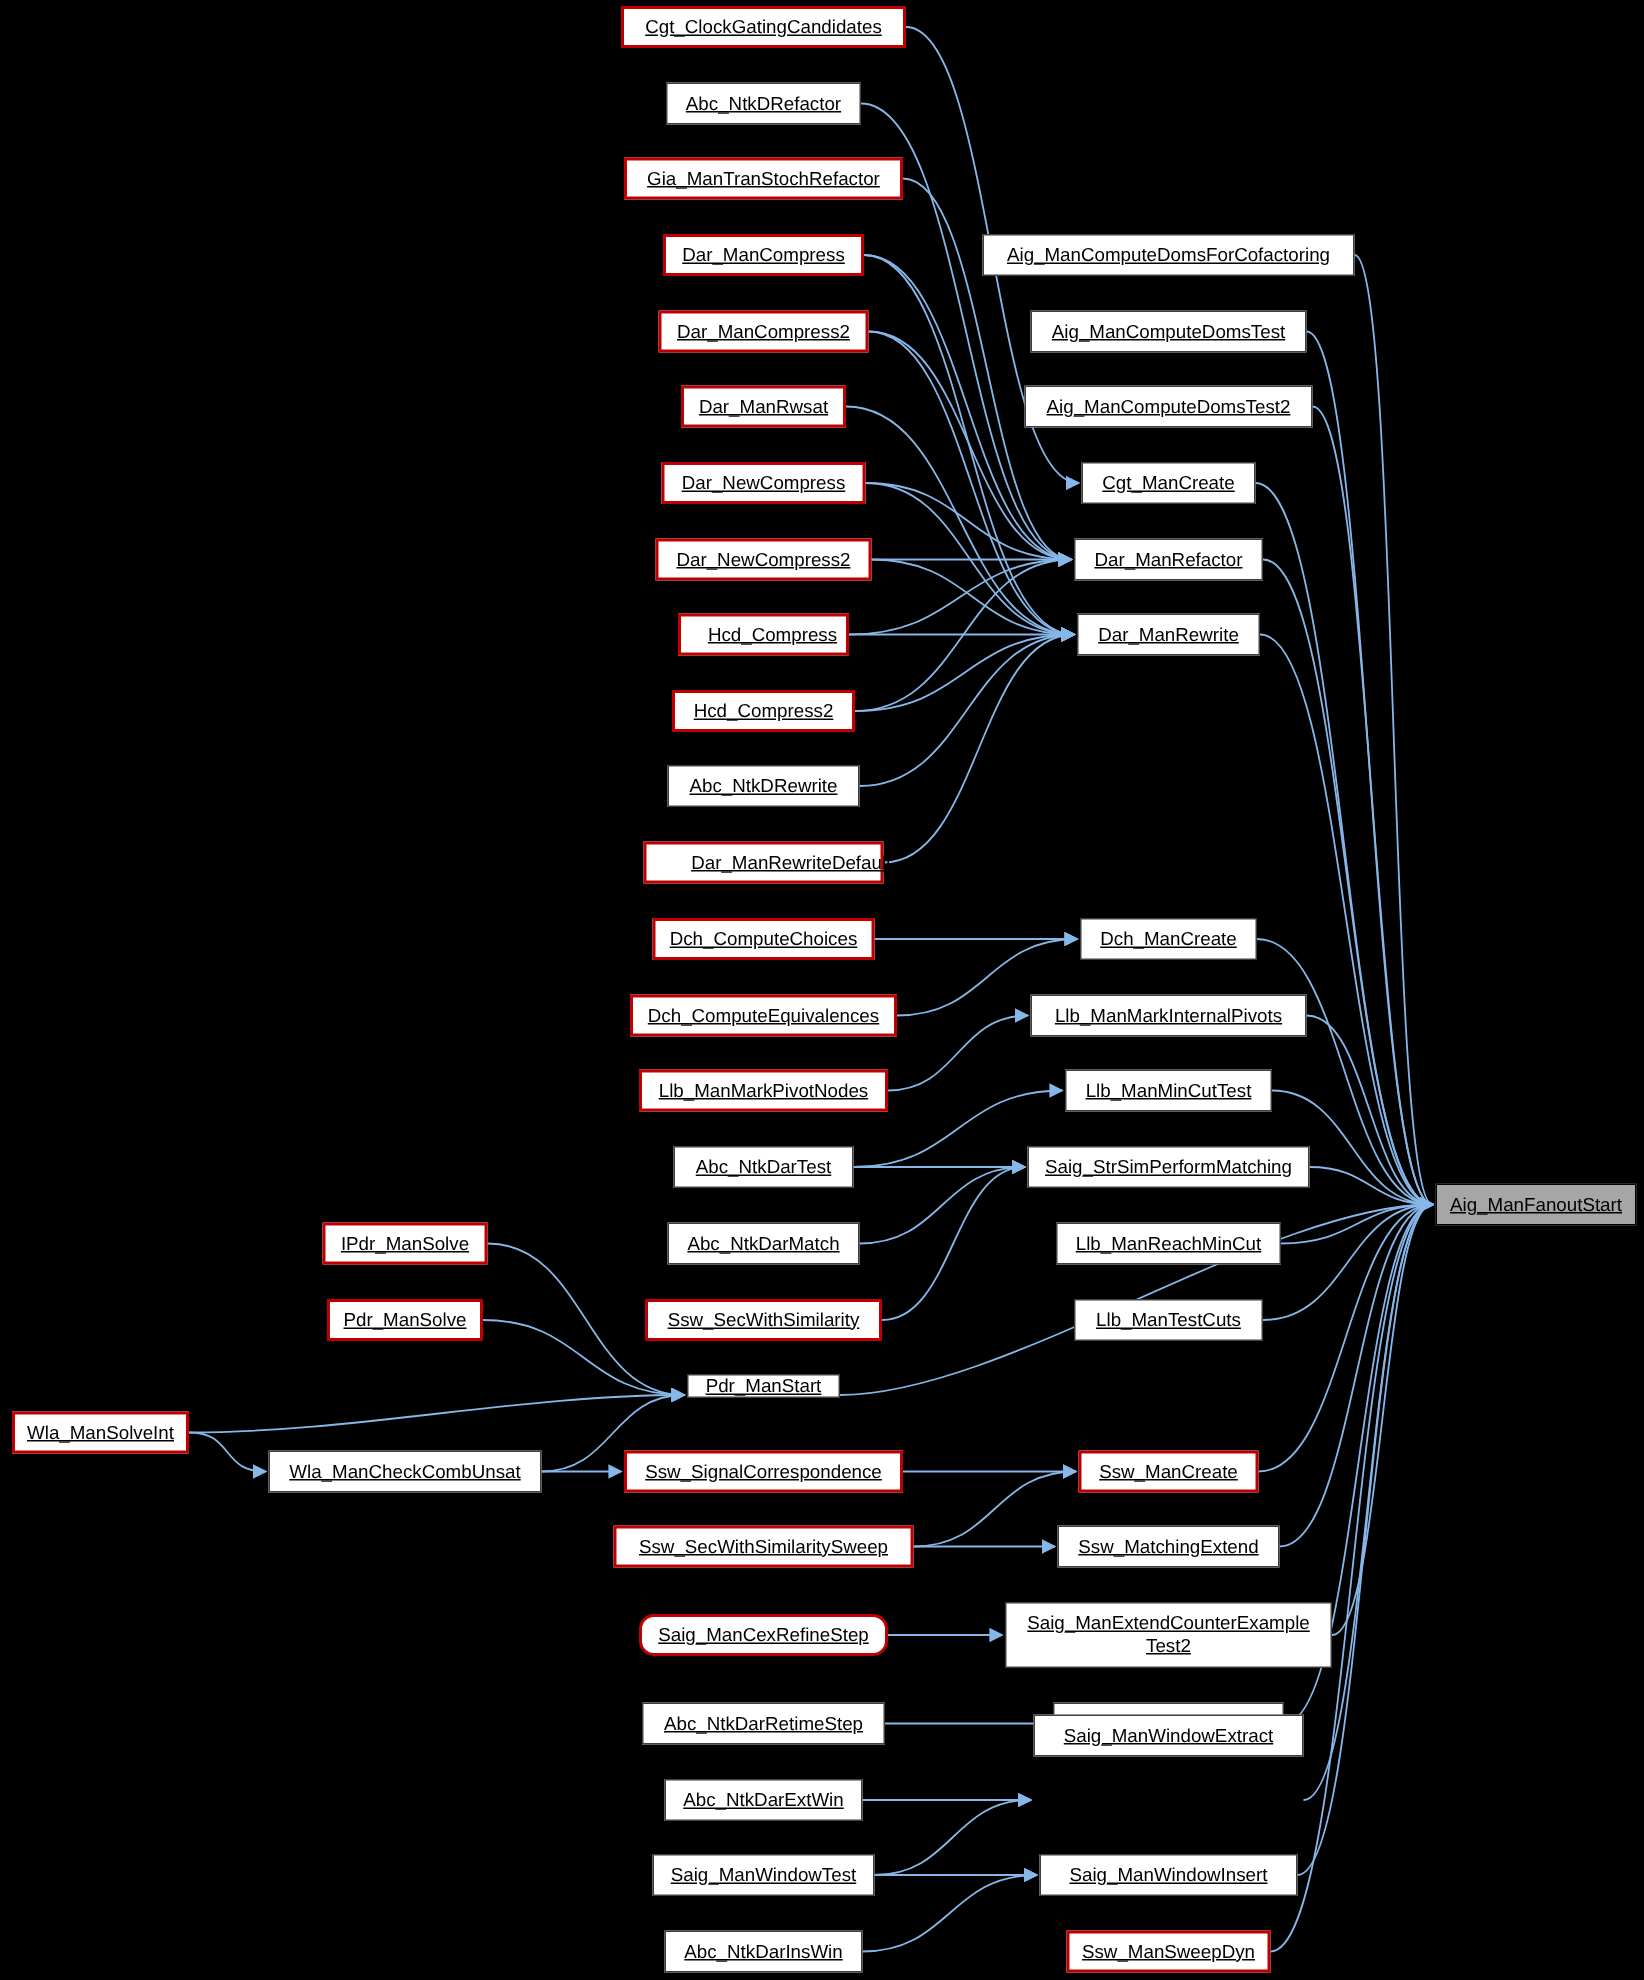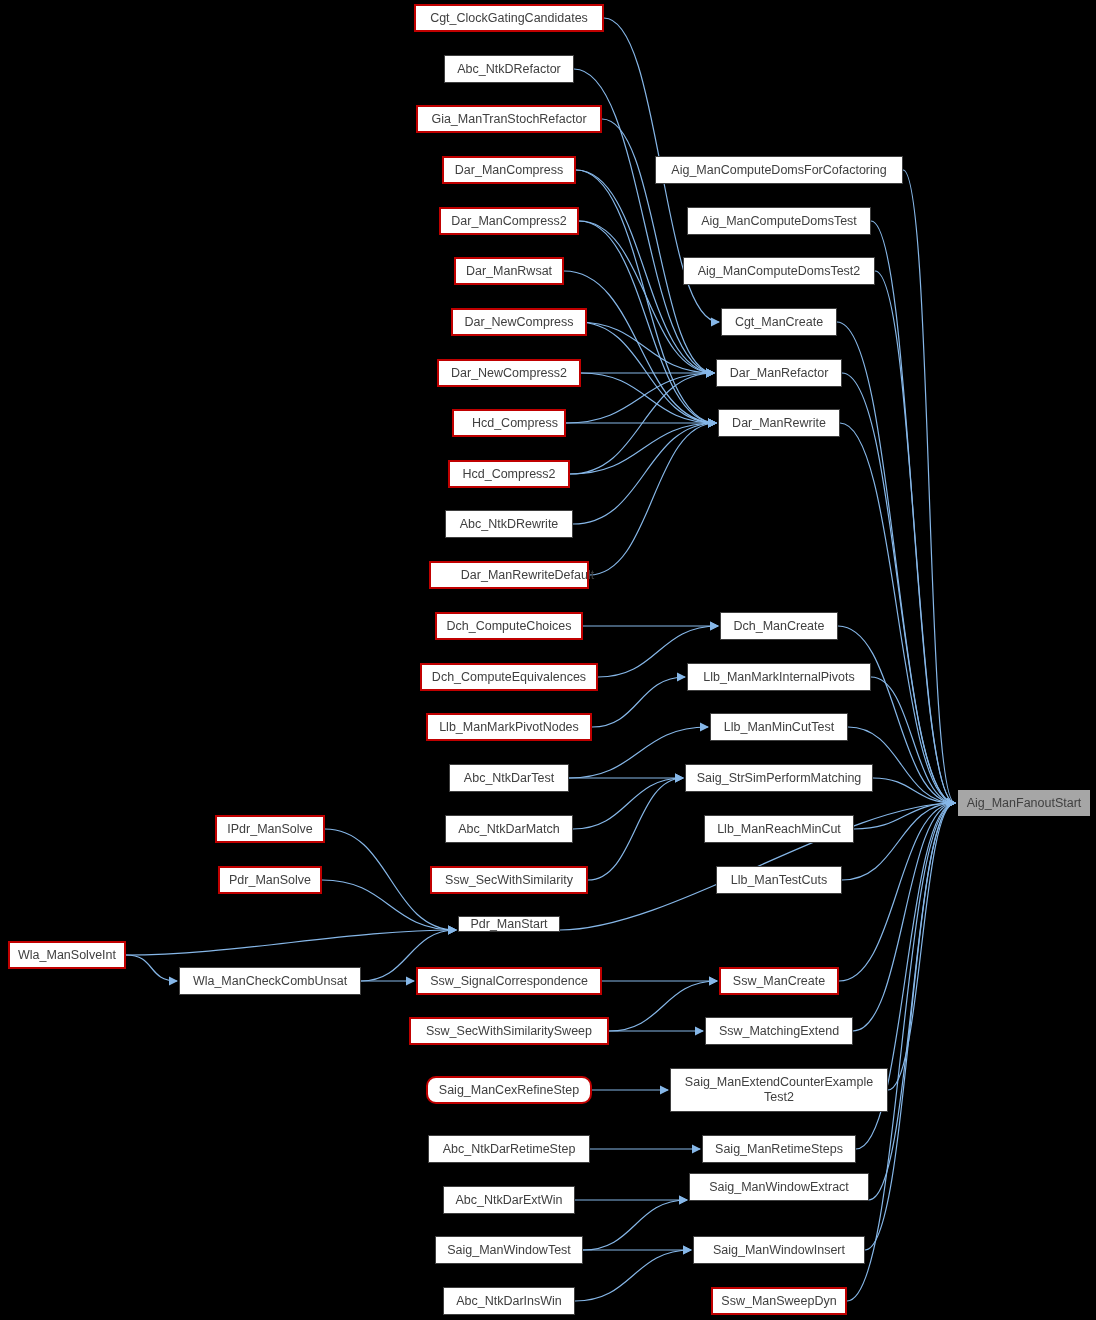--- a/index.html
+++ b/index.html
@@ -9,30 +9,31 @@
     background:#000;
     font-family:"Liberation Sans", sans-serif;
     overflow:hidden;
   }
   #edge-layer{position:absolute;left:0;top:0;z-index:1;}
   .node{
     position:absolute;
     box-sizing:border-box;
     background:#fff;
     border:1px solid #3f3f3f;
-    color:#404040;
+    color:#000000;
     font-size:12.5px;
     line-height:1.2;
     display:flex;
     align-items:center;
     justify-content:center;
     text-align:center;
     white-space:pre-line;
     z-index:2;
     cursor:pointer;
+    text-decoration:underline;
   }
   .node.red{border:2px solid #c00000;}
   .node.target{background:#a6a6a6;border-color:#000;cursor:default;}
 </style>
 </head>
 <body>
 
 <div id="canvas">
   <svg id="edge-layer" width="1096" height="1320">
       <defs>
@@ -101,21 +102,21 @@
       <path d="M865,1250 C910,1250 910,803 955,803" fill="none" stroke="#86b7e8" stroke-width="1.2" marker-end="url(#arrow)"></path>
       <path d="M847,1301 C901,1301 901,803 955,803" fill="none" stroke="#86b7e8" stroke-width="1.2" marker-end="url(#arrow)"></path>
     </svg>
 
   <div class="node red" style="left: 414px; top: 4px; width: 190px; height: 28px;">Cgt_ClockGatingCandidates</div>
   <div class="node" style="left: 444px; top: 55px; width: 130px; height: 28px;">Abc_NtkDRefactor</div>
   <div class="node red" style="left: 416px; top: 105px; width: 186px; height: 28px;">Gia_ManTranStochRefactor</div>
   <div class="node red" style="left: 442px; top: 156px; width: 134px; height: 28px;">Dar_ManCompress</div>
   <div class="node red" style="left: 439px; top: 207px; width: 140px; height: 28px;">Dar_ManCompress2</div>
   <div class="node red" style="left: 454px; top: 257px; width: 110px; height: 28px;">Dar_ManRwsat</div>
-  <div class="node red" style="left: 441px; top: 308px; width: 136px; height: 28px; margin-left: 10px;">Dar_NewCompress</div>
+  <div class="node red" style="left: 441px; top: 308px; width: 136px; height: 28px;">Dar_NewCompress</div>
   <div class="node red" style="left: 437px; top: 359px; width: 144px; height: 28px;">Dar_NewCompress2</div>
   <div class="node red" style="left: 452px; top: 409px; width: 114px; height: 28px; padding-left: 12px;">Hcd_Compress</div>
   <div class="node red" style="left: 448px; top: 460px; width: 122px; height: 28px;">Hcd_Compress2</div>
   <div class="node" style="left: 445px; top: 510px; width: 128px; height: 28px; text-align: center;">Abc_NtkDRewrite</div>
   <div class="node red" style="left: 429px; top: 561px; width: 160px; height: 28px; padding-left: 37px;">Dar_ManRewriteDefault</div>
   <div class="node red" style="left: 435px; top: 612px; width: 148px; height: 28px;">Dch_ComputeChoices</div>
   <div class="node red" style="left: 420px; top: 663px; width: 178px; height: 28px;">Dch_ComputeEquivalences</div>
   <div class="node red" style="left: 426px; top: 713px; width: 166px; height: 28px;">Llb_ManMarkPivotNodes</div>
   <div class="node" style="left: 449px; top: 764px; width: 120px; height: 28px;">Abc_NtkDarTest</div>
   <div class="node" style="left: 445px; top: 815px; width: 128px; height: 28px;">Abc_NtkDarMatch</div>
@@ -138,21 +139,21 @@
   <div class="node" style="left: 687px; top: 663px; width: 184px; height: 28px;">Llb_ManMarkInternalPivots</div>
   <div class="node" style="left: 710px; top: 713px; width: 138px; height: 28px;">Llb_ManMinCutTest</div>
   <div class="node" style="left: 685px; top: 764px; width: 188px; height: 28px;">Saig_StrSimPerformMatching</div>
   <div class="node" style="left: 704px; top: 815px; width: 150px; height: 28px;">Llb_ManReachMinCut</div>
   <div class="node" style="left: 716px; top: 866px; width: 126px; height: 28px;">Llb_ManTestCuts</div>
   <div class="node red" style="left: 719px; top: 967px; width: 120px; height: 28px;">Ssw_ManCreate</div>
   <div class="node" style="left: 705px; top: 1017px; width: 148px; height: 28px;">Ssw_MatchingExtend</div>
   <div class="node" style="left: 670px; top: 1068px; width: 218px; height: 44px;">Saig_ManExtendCounterExample
 Test2</div>
   <div class="node" style="left: 702px; top: 1135px; width: 154px; height: 28px;">Saig_ManRetimeSteps</div>
-  <div class="node" style="left: 689px; top: 1173px; width: 180px; height: 28px;">Saig_ManWindowExtract</div>
+  <div class="node" style="left: 689px; top: 1143px; width: 180px; height: 28px;">Saig_ManWindowExtract</div>
   <div class="node" style="left: 693px; top: 1236px; width: 172px; height: 28px;">Saig_ManWindowInsert</div>
   <div class="node red" style="left: 711px; top: 1287px; width: 136px; height: 28px;">Ssw_ManSweepDyn</div>
   <div class="node red" style="left: 215px; top: 815px; width: 110px; height: 28px;">IPdr_ManSolve</div>
   <div class="node red" style="left: 218px; top: 866px; width: 104px; height: 28px;">Pdr_ManSolve</div>
   <div class="node" style="left: 179px; top: 967px; width: 182px; height: 28px;">Wla_ManCheckCombUnsat</div>
   <div class="node red" style="left: 8px; top: 941px; width: 118px; height: 28px;">Wla_ManSolveInt</div>
   <div class="node target" style="left: 957px; top: 789px; width: 134px; height: 28px;">Aig_ManFanoutStart</div>
 </div>
 
 </body></html>

